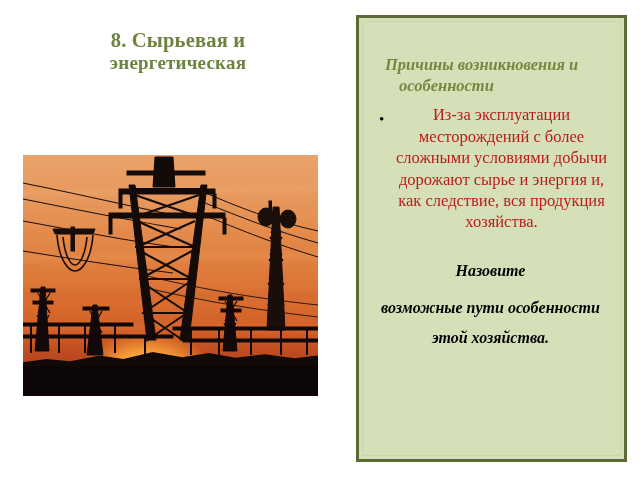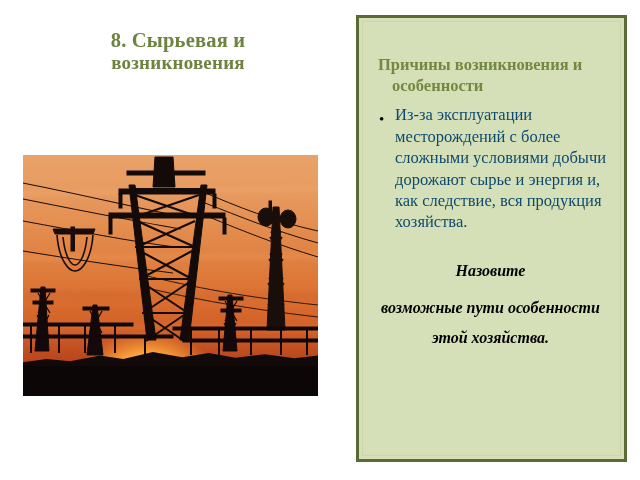--- a/index.html
+++ b/index.html
@@ -119,65 +119,67 @@
     width: 100%;
     height: 100%;
     box-sizing: border-box;
     border: 1px solid #cad6a8;
     padding: 10px 12px 8px 10px;
     box-sizing: border-box;
   }
   .panel-heading {
     color: #74893f;
     font-weight: bold;
+    font-style: italic;
     font-size: 16.5px;
     line-height: 1.28;
-    margin: 22px 0 8px 5px;
+    margin: 22px 0 8px 12px;
     text-indent: -14px;
     padding-left: 14px;
   }
   .bullet-row {
     display: flex;
     align-items: flex-start;
     margin: 0 0 0 6px;
   }
   .bullet-dot {
     flex: 0 0 auto;
     width: 10px;
     margin-top: 8px;
     color: #000;
     font-size: 15px;
     line-height: 1;
   }
   .bullet-text {
     flex: 1 1 auto;
-    color: #0c4a6e;
+    color: #b91c1c;
     font-size: 16.5px;
     line-height: 1.30;
     padding-left: 6px;
+    text-align: center;
   }
   .closing {
     margin-top: 26px;
     text-align: center;
     color: #000000;
     font-weight: bold;
     font-style: italic;
     font-size: 16px;
     line-height: 1.55;
   }
   .closing .c1 { display: block; margin-bottom: 12px; }
   .closing .c2 { display: block; }
   .closing .c3 { display: block; margin-top: 6px; }
 </style>
 </head>
 <body>
 
 <div class="slide-title">
   <span class="line1">8. Сырьевая и</span>
-  <span class="line2">возникновения</span>
+  <span class="line2">энергетическая</span>
 </div>
 
 <div class="photo">
   <div class="photo-sky"></div>
   <div class="haze h1"></div>
   <div class="haze h2"></div>
   <div class="haze h3"></div>
   <div class="haze h4"></div>
   <div class="haze h5"></div>
 

